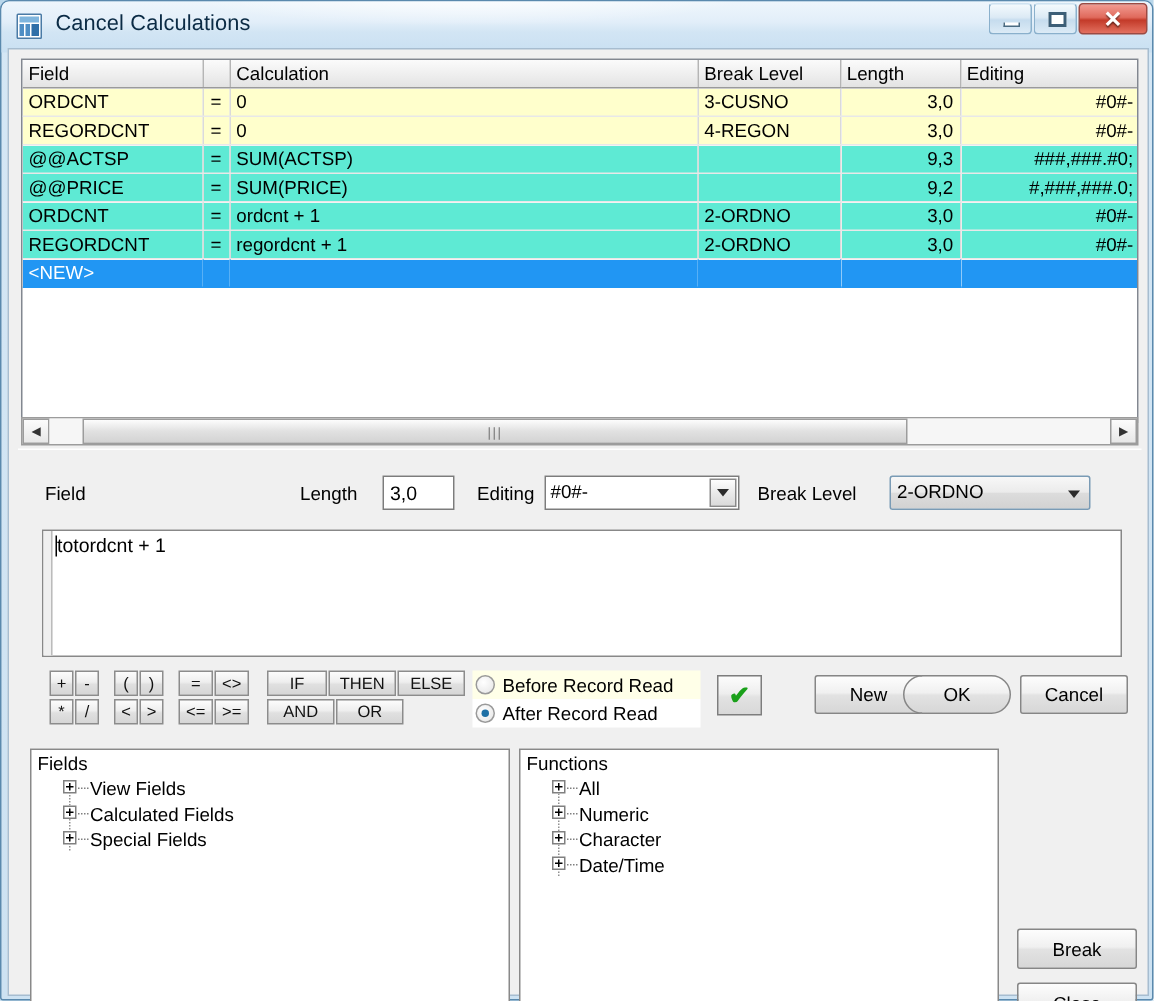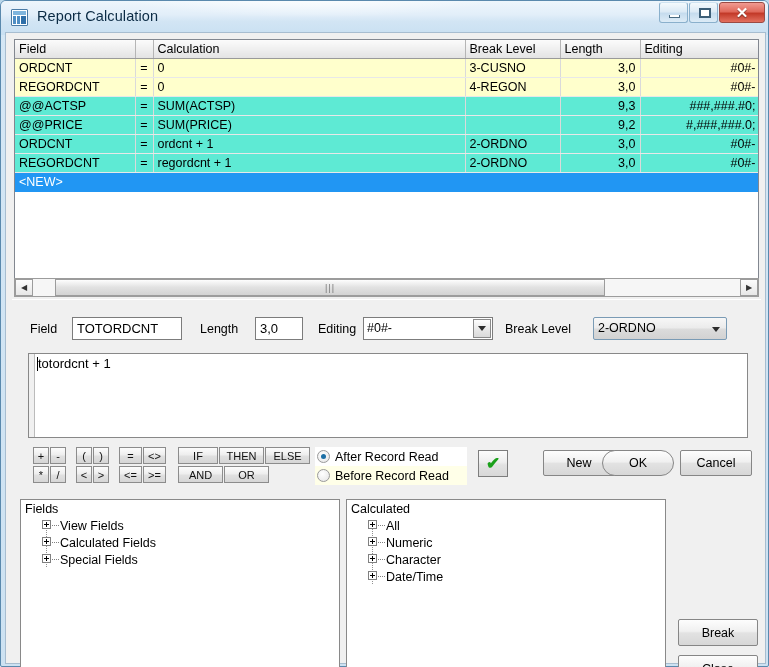--- a/index.html
+++ b/index.html
@@ -350,21 +350,21 @@
 <div class="window">
 
   <div class="titlebar">
     <div class="glow"></div>
     <div class="title-icon">
       <i class="r1"></i>
         <i class="c1"></i>
         <i class="c2"></i>
         <i class="c3"></i>
     </div>
-    <div class="title-text">Report Calculation</div>
+    <div class="title-text">Cancel Calculations</div>
     <div class="win-btns">
       <div class="wb">
         <span class="min-glyph"></span>
       </div>
       <div class="wb">
         <span class="max-glyph"></span>
       </div>
       <div class="wb close">
         <span class="x-glyph">✕</span>
       </div>
@@ -457,21 +457,20 @@
     <div class="hscroll">
       <div class="hs-btn">◀</div>
       <div class="hs-track">
         <div class="hs-thumb">|||</div>
       </div>
       <div class="hs-btn">▶</div>
     </div>
 
     <div class="form-panel">
       <div style="position:absolute;left:18px;top:22px" class="lbl">Field</div>
-      <input class="txtbox" style="position: absolute; left: 60px; top: 17px; width: 110px;" value="TOTORDCNT">
 
       <div style="position:absolute;left:188px;top:22px" class="lbl">Length</div>
       <input class="txtbox" style="position: absolute; left: 243px; top: 17px; width: 48px;" value="3,0">
 
       <div style="position:absolute;left:306px;top:22px" class="lbl">Editing</div>
       <div class="combo" style="position:absolute;left:351px;top:17px;width:130px">
         <span>#0#-</span>
         <span class="arrowbox">
           <span class="tri-down"></span>
         </span>
@@ -508,27 +507,27 @@
         <div class="opbtn w16 gapl">&lt;</div>
         <div class="opbtn w16">&gt;</div>
         <div class="opbtn w22 gapl">&lt;=</div>
         <div class="opbtn w22">&gt;=</div>
         <div class="opbtn w44 gapl2">AND</div>
         <div class="opbtn w44">OR</div>
       </div>
     </div>
 
     <div class="radios">
+      <div class="rline top">
+        <span class="radio"></span>
+        <span>Before Record Read</span>
+      </div>
       <div class="rline bot">
         <span class="radio on"></span>
         <span>After Record Read</span>
-      </div>
-      <div class="rline top">
-        <span class="radio"></span>
-        <span>Before Record Read</span>
       </div>
     </div>
 
     <div class="tickbtn">
       <span class="tick">✔</span>
     </div>
 
     <div class="pbtn" id="btn-new">New</div>
     <div class="pbtn" id="btn-ok">OK</div>
     <div class="pbtn" id="btn-cancel">Cancel</div>
@@ -549,21 +548,21 @@
         <span class="tlabel">Calculated Fields</span>
       </div>
       <div class="tnode">
         <span class="plus"></span>
         <span class="dots"></span>
         <span class="tlabel">Special Fields</span>
       </div>
     </div>
 
     <div class="treepanel" id="functions-panel">
-      <div class="tree-title">Calculated</div>
+      <div class="tree-title">Functions</div>
       <div class="tvline" style="top:22px;height:62px"></div>
       <div class="tnode">
         <span class="plus"></span>
         <span class="dots"></span>
         <span class="tlabel">All</span>
       </div>
       <div class="tnode">
         <span class="plus"></span>
         <span class="dots"></span>
         <span class="tlabel">Numeric</span>

